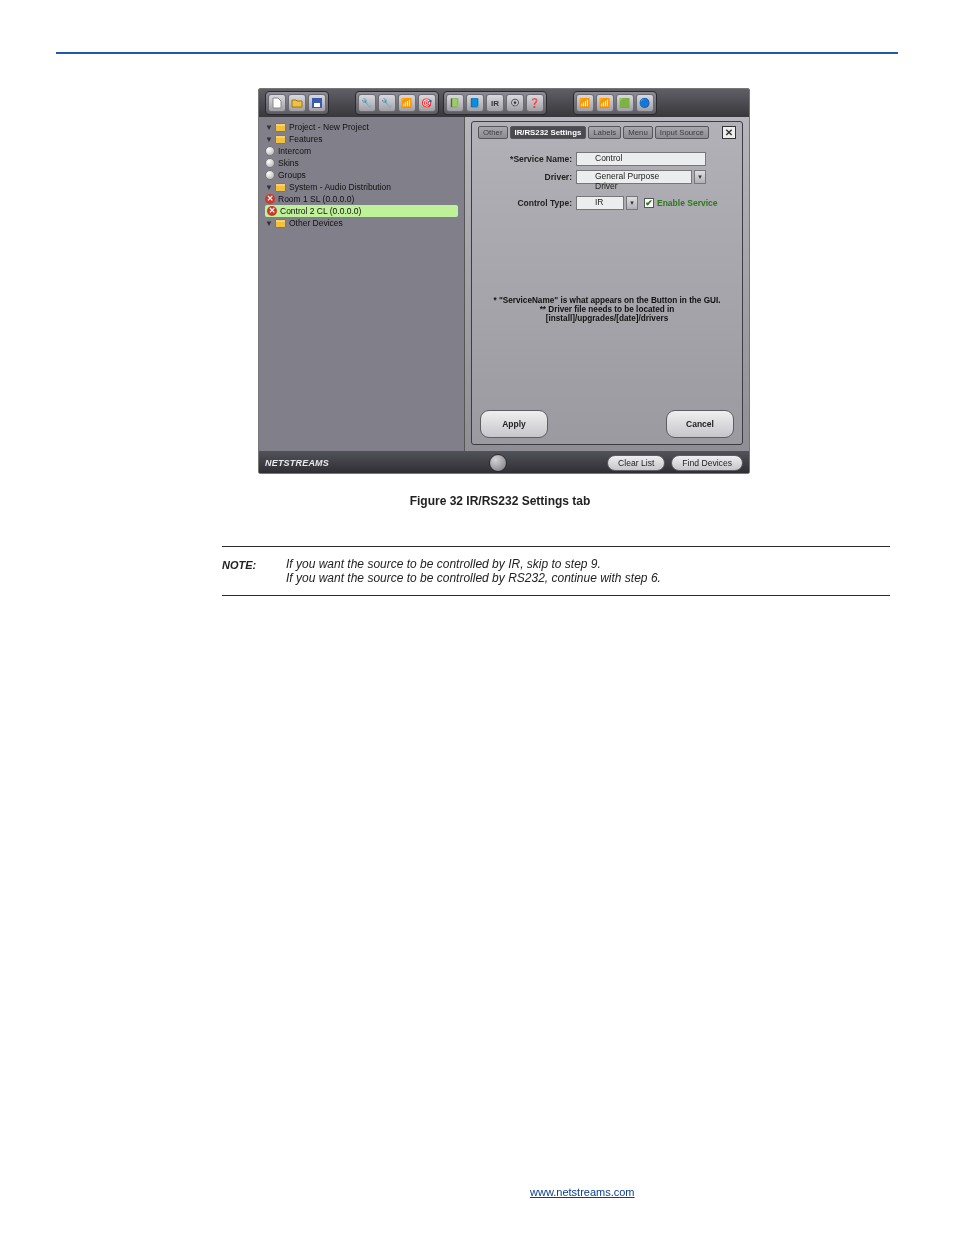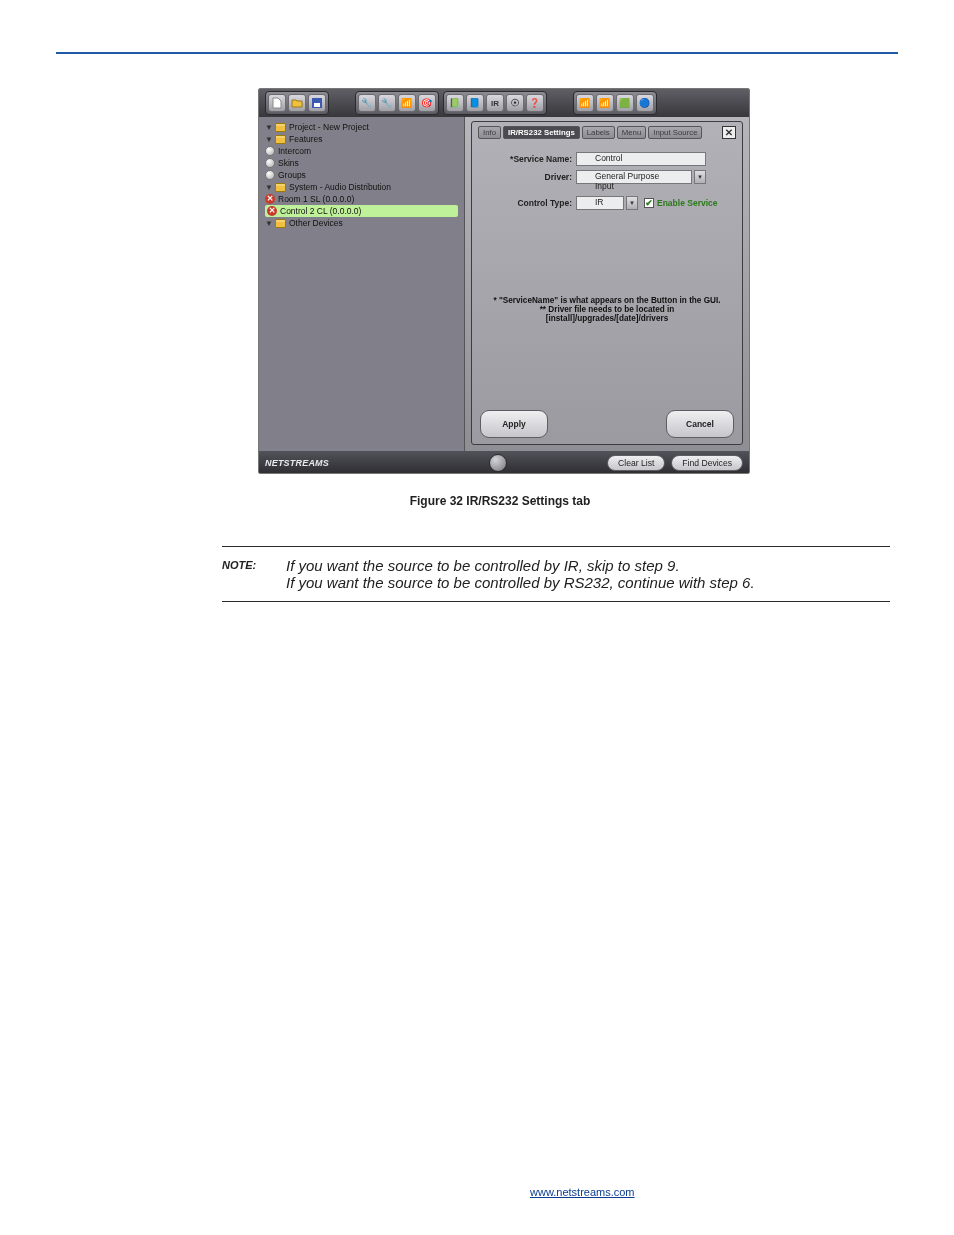--- a/index.html
+++ b/index.html
@@ -51,21 +51,21 @@
 .coin { width: 18px; height: 18px; border-radius: 50%; background: radial-gradient(circle at 35% 30%, #d4d4d8, #76767c); margin-left: auto; border: 1px solid #2a2a2e; }
 .statusbtns { display: flex; gap: 6px; margin-left: 100px; }
 .sbtn { height: 16px; border-radius: 8px; padding: 0 10px; background: linear-gradient(#efeff1, #c6c6cb); border: 1px solid #5d5d62; display: flex; align-items: center; justify-content: center; font-size: 8.6px; color: #222; }
 
 .caption { position: absolute; left: 230px; top: 494px; width: 540px; font-size: 12px; font-weight: bold; color: #222; text-align: center; }
 
 .noteblock { position: absolute; left: 222px; top: 546px; width: 668px; }
 .noterule { height: 1px; background: #2a2a2a; }
 .noterow { display: flex; padding: 10px 0 10px 0; }
 .notelabel { width: 64px; font-size: 11px; font-weight: bold; font-style: italic; color: #222; padding-top: 2px; }
-.notetext { flex: 1; font-size: 15px; font-style: italic; color: #222; padding-right: 6px; }
+.notetext { flex: 1; font-size: 12px; font-style: italic; color: #222; padding-right: 6px; }
 .notetext .cont { }
 
 .link { position: absolute; left: 530px; top: 1186px; font-size: 11px; color: #0b3e91; text-decoration: underline; }
 </style>
 </head>
 <body>
 <div class="page">
 <div class="toprule"></div>
 
 <div class="screenshot">
@@ -149,36 +149,36 @@
           </div>
       <div class="node ind2">
             <span class="expander">▼</span>
             <span class="folder"></span>
             <span class="lbl">Other Devices</span>
           </div>
     </div>
     <div class="rightpane">
       <div class="panel">
         <div class="tabs">
-          <div class="tab">Info</div>
+          <div class="tab">Other</div>
           <div class="tab active">IR/RS232 Settings</div>
           <div class="tab">Labels</div>
           <div class="tab">Menu</div>
           <div class="tab">Input Source</div>
           <div class="closex">✕</div>
         </div>
         <div class="formarea">
           <div class="frow">
             <div class="flabel">*Service Name:</div>
             <div class="finput" style="width:130px">Control</div>
           </div>
           <div class="frow">
             <div class="flabel">Driver:</div>
             <div class="fselect">
-              <div class="finput" style="width:116px">General Purpose Input</div>
+              <div class="finput" style="width:116px">General Purpose Driver</div>
               <div class="fchev">▾</div>
             </div>
           </div>
           <div class="frow" style="margin-top:12px">
             <div class="flabel" style="width:70px; margin-left:26px">Control Type:</div>
             <div class="fselect">
               <div class="finput" style="width:48px">IR</div>
               <div class="fchev">▾</div>
             </div>
             <div class="checkwrap">

